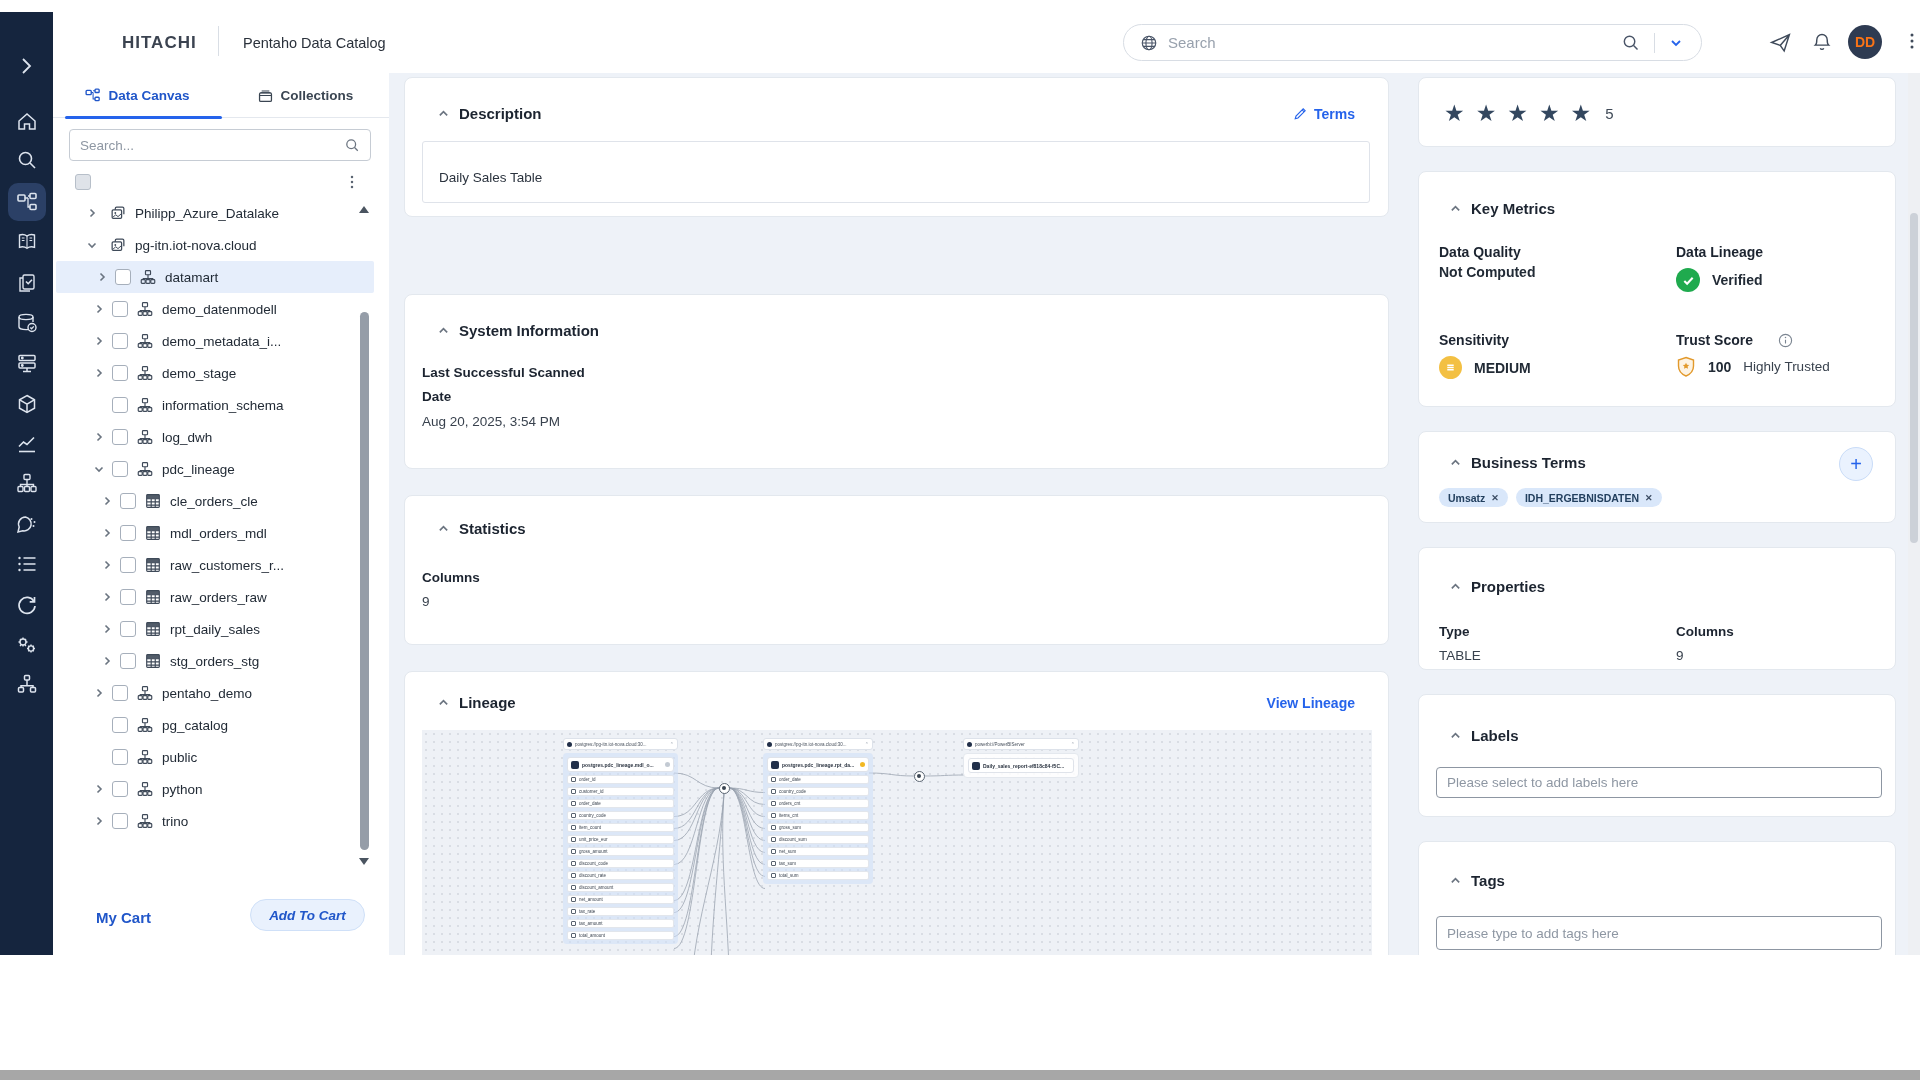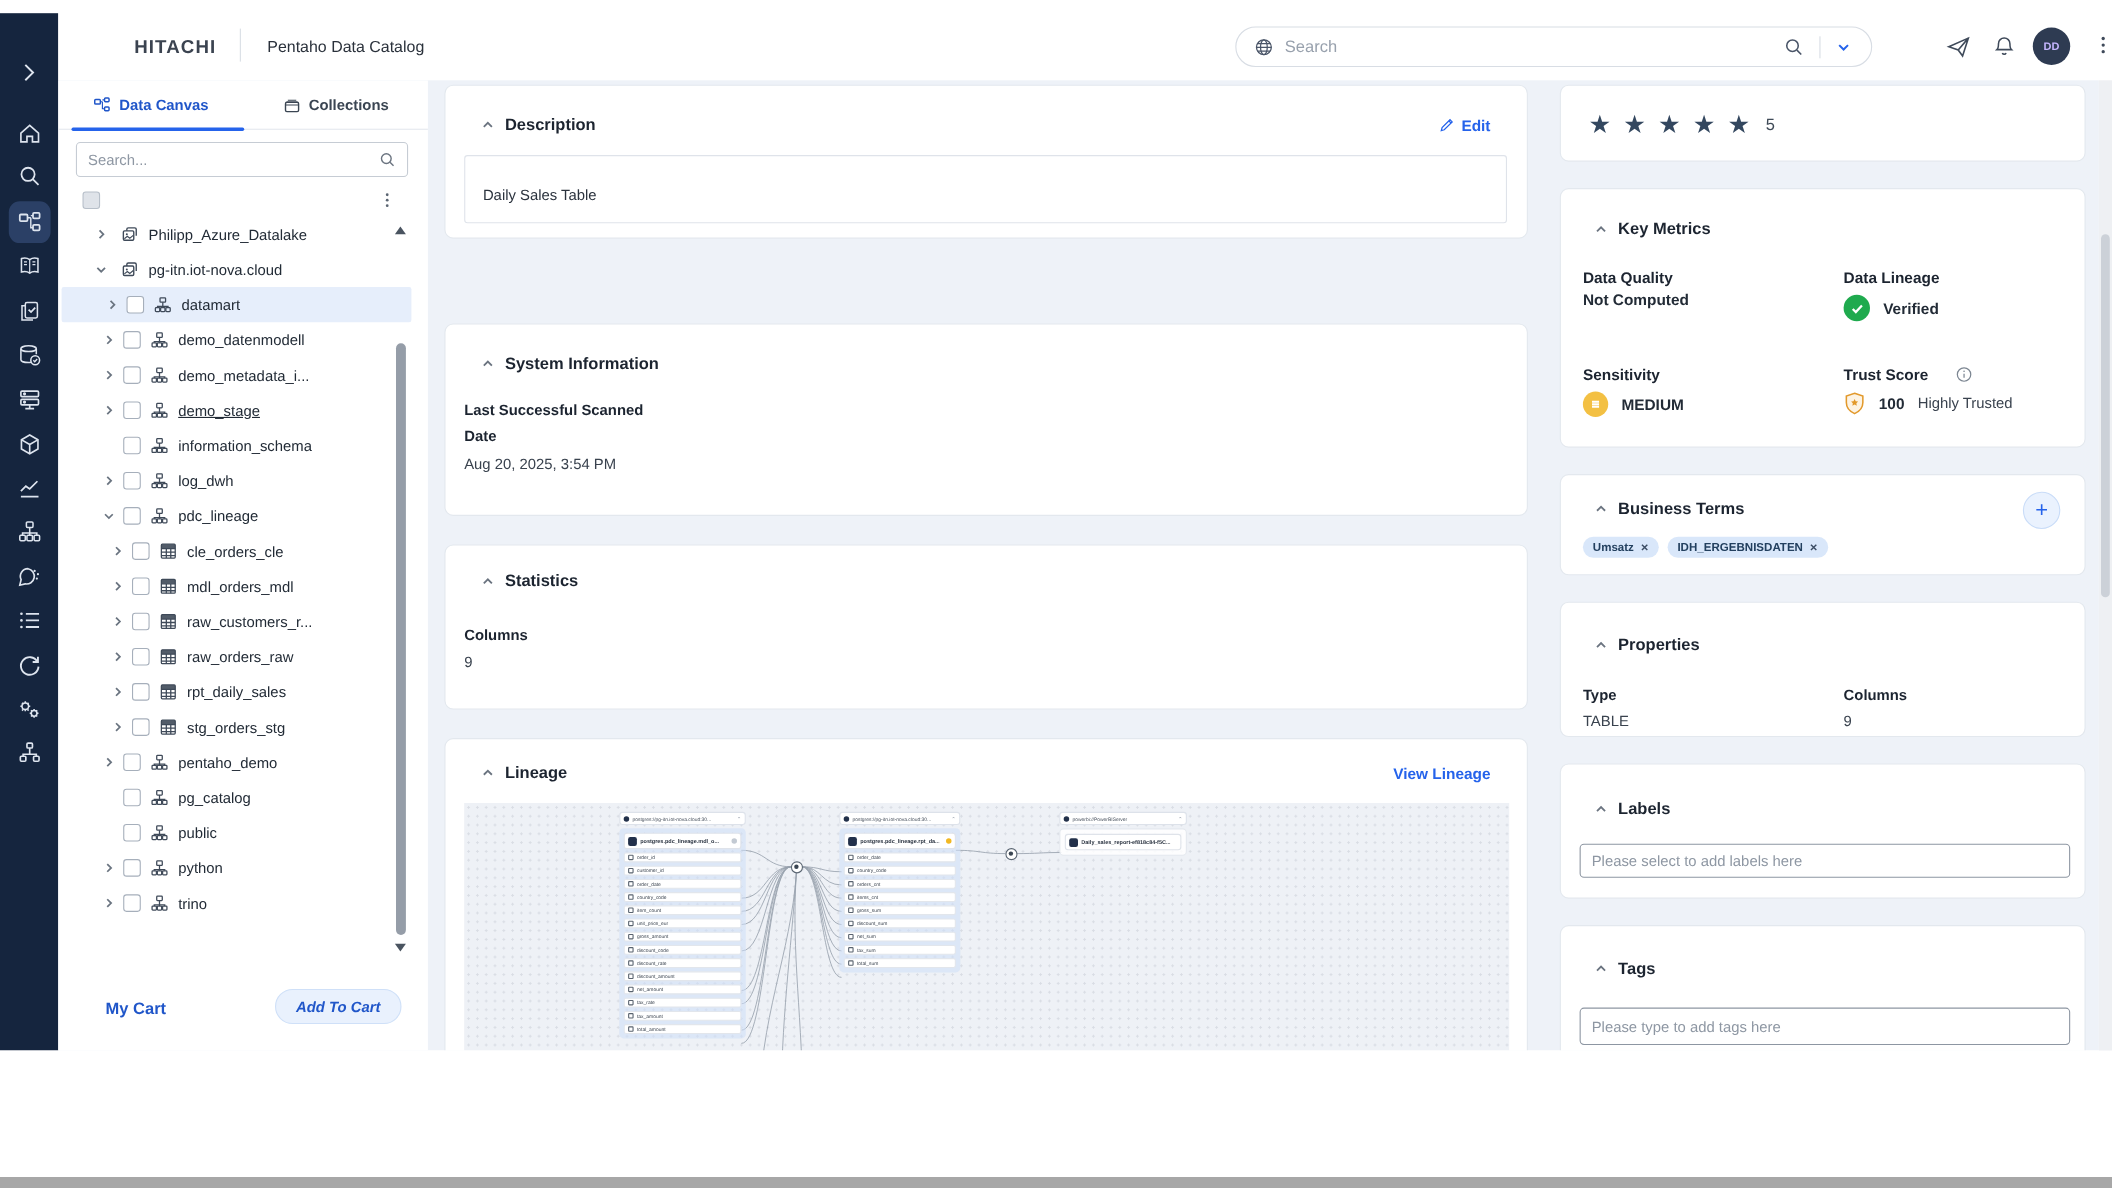--- a/index.html
+++ b/index.html
@@ -18,21 +18,21 @@
   #header { position:absolute; left:53px; top:0; right:0; height:73px; background:#fff; }
   #brand { position:absolute; left:69px; top:33px; font-size:17px; font-weight:800; letter-spacing:1px; color:#3b4350; }
   #brand-divider { position:absolute; left:165px; top:26px; width:1px; height:30px; background:#d9dee5; }
   #app-title { position:absolute; left:190px; top:35px; font-size:14.5px; font-weight:500; color:#2a313b; }
   #global-search { position:absolute; left:1070px; top:24px; width:579px; height:37px; border:1px solid #d8dde4;
     border-radius:19px; background:#fff; display:flex; align-items:center;justify-content:center; }
   #global-search input { border:none; outline:none; flex:1; font-size:15px; color:#3a434f; font-family:inherit; }
   #global-search input::placeholder { color:#98a1ad; }
   .hdr-ic { color:#3f4a5a; }
   #avatar { position:absolute; left:1795px; top:25px; width:34px; height:34px; border-radius:50%;
-    background:#2e3b52; color:#c4b5fd; font-size:10px; font-weight:700; display:flex; align-items:center; justify-content:center; }
+    background:#2e3b52; color:#f97316; font-size:14px; font-weight:700; display:flex; align-items:center; justify-content:center; }
 
   
   #content { position:absolute; left:53px; top:73px; right:12px; height:882px; background:#eef2f8; overflow:hidden; }
 
   
   #left-panel { position:absolute; left:0; top:0; width:336px; height:882px; background:#fff; }
   #tabs { position:absolute; left:0; top:0; width:100%; height:45px; display:flex; border-bottom:1px solid #e4e8ee; }
   .tab { display:flex; align-items:center; gap:7px; justify-content:center; cursor:pointer; font-size:13.5px; }
   #tab-canvas { width:168px; color:#2056c9; font-weight:700; position:relative; }
   #tab-canvas .underline { position:absolute; left:12px; bottom:-2px; width:157px; height:3px; background:#2563eb; border-radius:2px; }
@@ -475,21 +475,21 @@
                 <rect x="7.2" y="3" width="5.6" height="4.5" rx="0.8"></rect>
                 <rect x="2.5" y="13" width="4.4" height="4" rx="0.8"></rect>
                 <rect x="7.8" y="13" width="4.4" height="4" rx="0.8"></rect>
                 <rect x="13.1" y="13" width="4.4" height="4" rx="0.8"></rect>
                 <path d="M10 7.5V10M4.7 13v-1.2h10.6V13M10 10v3"></path>
               </g>
             </svg>
           </span>
           <span>demo_metadata_i...</span>
         </div>
-        <div class="tree-row" style="padding-left: 37px; text-decoration: underline;">
+        <div class="tree-row" style="padding-left: 37px;">
           <span class="tw-chev">
             <svg width="12" height="12" viewBox="0 0 12 12" fill="none" stroke="#6a7480" stroke-width="1.6">
               <path d="M4.5 2.5L8 6l-3.5 3.5"></path>
             </svg>
           </span>
           <span class="cbx"></span>
           <span class="tw-icon">
             <svg width="18" height="18" viewBox="0 0 20 20">
               <g fill="none" stroke="currentColor" stroke-width="1.3">
                 <rect x="7.2" y="3" width="5.6" height="4.5" rx="0.8"></rect>
@@ -774,21 +774,21 @@
           <svg width="11" height="11" viewBox="0 0 12 12" fill="none" stroke="#6b7480" stroke-width="1.8">
             <path d="M2 8l4-4 4 4"></path>
           </svg>
         </span>
       <span class="card-title">Description</span>
       <span class="blue-link" id="desc-edit">
         <svg width="15" height="15" viewBox="0 0 20 20" fill="none" stroke="#2563eb" stroke-width="1.5">
             <path d="M3 17l1-3.6L13.6 3.8l2.6 2.6L6.6 16 3 17z"></path>
             <path d="M12.2 5.2l2.6 2.6"></path>
           </svg>
-        <span>Edit</span>
+        <span>Terms</span>
       </span>
     </div>
     <div id="desc-box">Daily Sales Table</div>
   </section>
 
   <section class="card" id="card-sysinfo">
     <div class="card-title-row">
       <span class="caret">
           <svg width="11" height="11" viewBox="0 0 12 12" fill="none" stroke="#6b7480" stroke-width="1.8">
             <path d="M2 8l4-4 4 4"></path>

